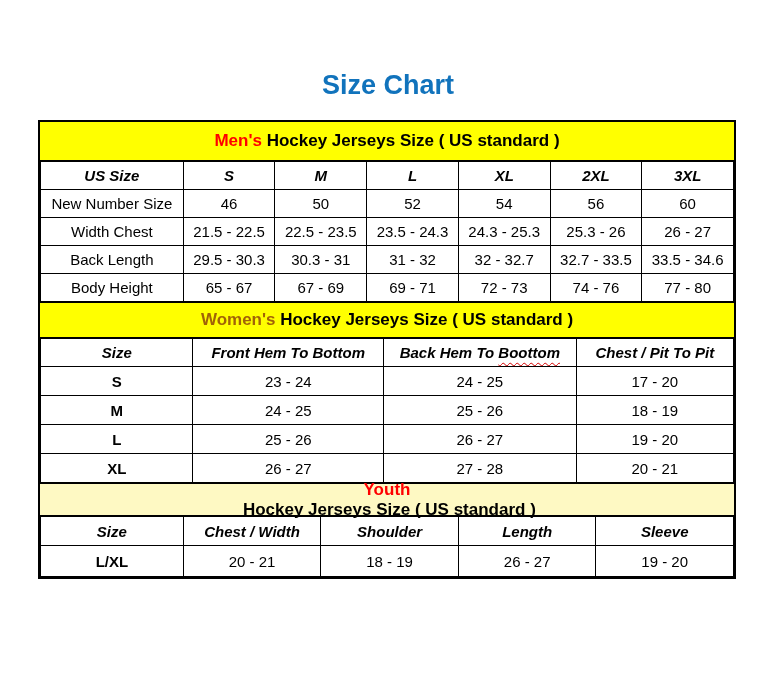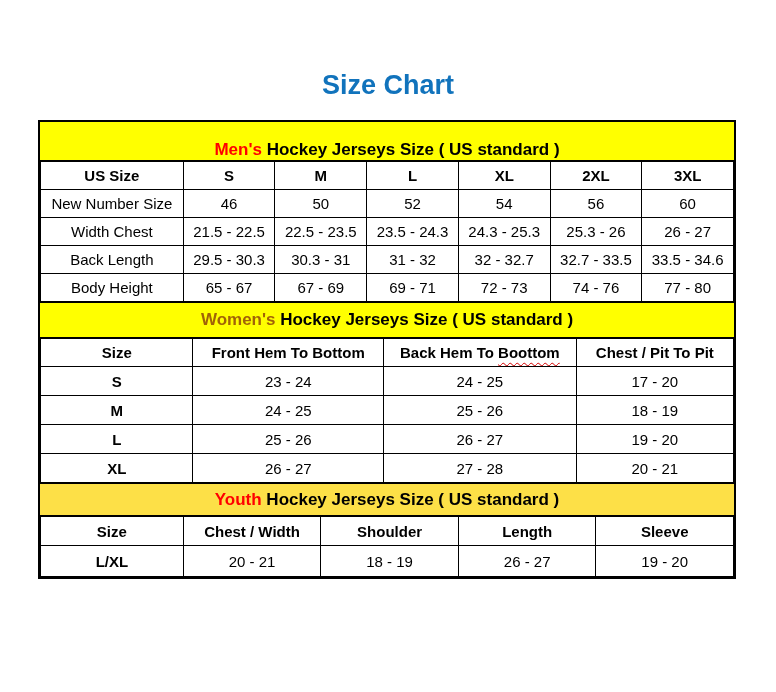--- a/index.html
+++ b/index.html
@@ -46,40 +46,40 @@
     display: flex;
     align-items: center;
     justify-content: center;
     background: #FFFF00;
     border-bottom: 1px solid #000000;
     font-size: 17px;
     font-weight: bold;
     color: #000000;
     white-space: pre;
   }
-  .band-mens   { height: 39px; align-items: flex-end; }
+  .band-mens   { height: 39px; }
   .band-womens { height: 36px; border-top: 1px solid #000000; }
   .band-youth  { height: 33px; border-top: 1px solid #000000; }
   .band .hl { color: #FF0000; }
   table.tbl {
     width: 100%;
     border-collapse: collapse;
     table-layout: fixed;
     font-size: 15px;
     color: #000000;
   }
   .tbl th, .tbl td {
     border: 1px solid #000000;
     text-align: center;
     vertical-align: middle;
     padding: 0 2px;
     overflow: hidden;
     white-space: nowrap;
   }
-  .tbl th { font-weight: bold; }
+  .tbl th { font-weight: bold; font-style: italic; }
   .tbl td { font-weight: normal; }
   .tbl-mens th,  .tbl-mens td  { height: 27px; }
   .tbl-womens th { height: 27px; }
   .tbl-womens td { height: 28px; }
   .tbl-youth th  { height: 28px; }
   .tbl-youth td  { height: 30px; }
   .tbl-womens td:first-child,
   .tbl-youth td:first-child { font-weight: bold; }
   
   .tbl-mens   col.c0 { width: 20.6%; }
@@ -200,21 +200,21 @@
             <td>19 - 20</td>
           </tr>
           <tr>
             <td>XL</td>
             <td>26 - 27</td>
             <td>27 - 28</td>
             <td>20 - 21</td>
           </tr>
         </tbody>
       </table>
-      <div class="band band-youth" style="background: #fde047;"><span class="hl" style="color: rgb(255, 0, 0);">Youth</span><span> Hockey Jerseys Size ( US standard )</span></div>
+      <div class="band band-youth" style="background: #fef9c3; flex-direction: column;"><span class="hl" style="color: rgb(255, 0, 0);">Youth</span><span> Hockey Jerseys Size ( US standard )</span></div>
       <table class="tbl tbl-youth">
         <colgroup>
           <col class="c0">
           <col class="c1">
           <col class="c2">
           <col class="c3">
           <col class="c4">
         </colgroup>
         <thead>
           <tr>

